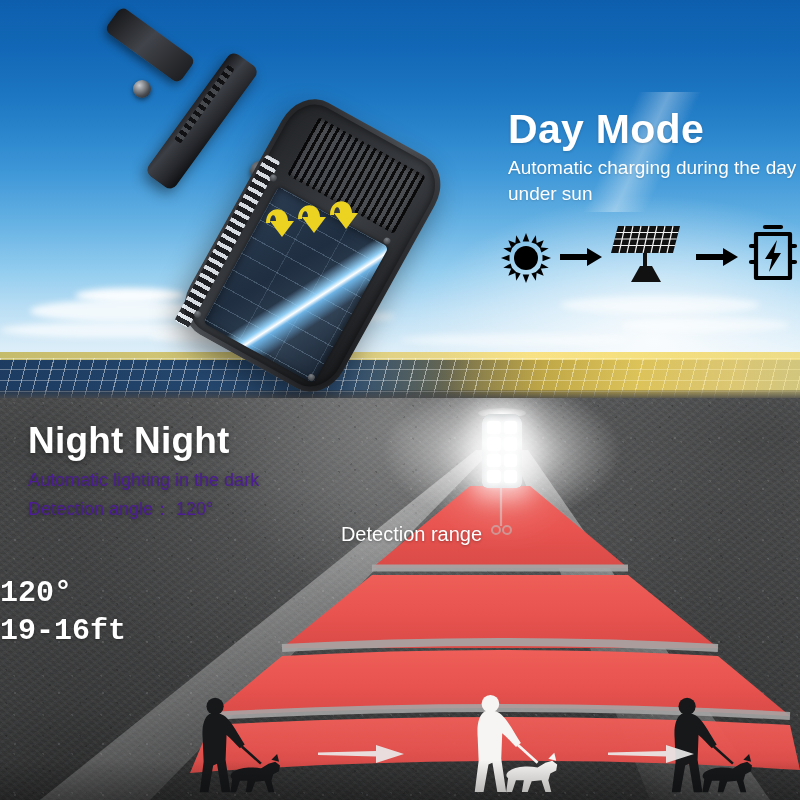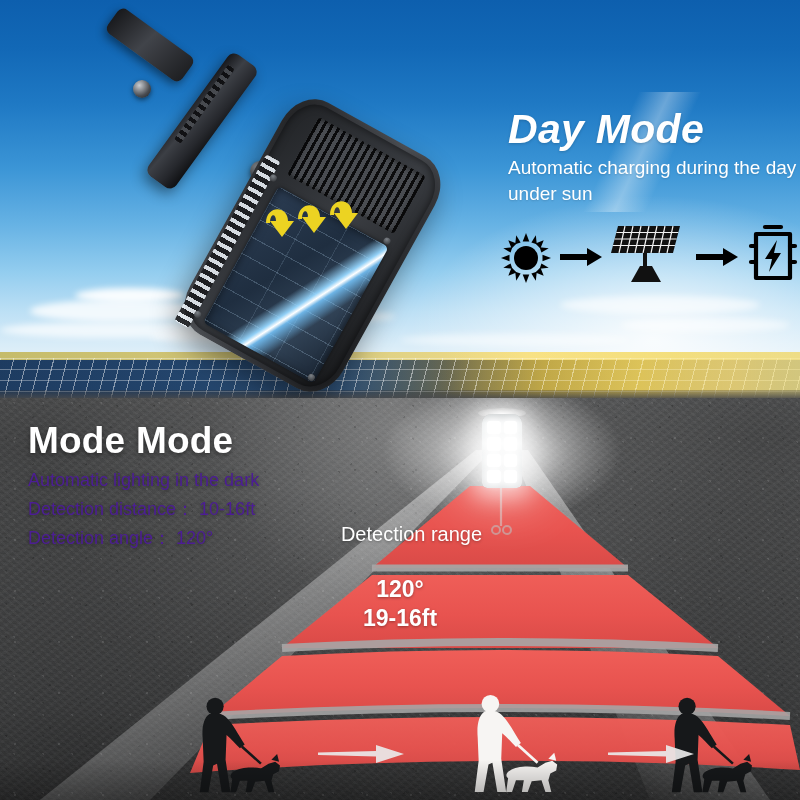--- a/index.html
+++ b/index.html
@@ -79,21 +79,20 @@
   .ground-shadow {
     position:absolute; left:0; bottom:0; width:800px; height:10px;
     background:linear-gradient(to bottom, rgba(40,40,42,.25), #494a4c);
   }
 
   
   .day-title {
     position:absolute; left:508px; top:106px;
     font-size:41px; font-weight:bold; color:#ffffff; letter-spacing:.3px;
     text-shadow:0 1px 3px rgba(0,0,0,.18);
-    font-style:italic;
   }
   .day-sub {
     position:absolute; left:508px; top:155px; width:300px;
     font-size:19px; font-weight:400; line-height:1.38; color:#ffffff;
     text-shadow:0 1px 2px rgba(0,0,0,.14);
   }
 
   
   .flow-row { position:absolute; left:500px; top:218px; width:270px; height:70px; }
   .flow-icon { position:absolute; }
@@ -234,23 +233,24 @@
   
   #cone { position:absolute; left:0; top:0; width:800px; height:402px; }
 
   .cone-label-top {
     position:absolute; left:0; right:16px; top:125px; text-align:center;
     font-size:20px; color:#ffffff; font-weight:400;
     text-shadow:0 1px 3px rgba(0,0,0,.35);
     margin-left:39px;
   }
   .cone-label-mid {
-    position:absolute; left:0; right:0; top:177px; text-align:center;
-    font-size:23px; color:#ffffff; font-weight:bold; line-height:1.25;
+    position:absolute; left:0; right:0; top:177px; 
+    font-size:30px; color:#ffffff; font-weight:bold; line-height:1.25;
     text-shadow:0 1px 3px rgba(0,0,0,.35);
+    font-family:Liberation Mono, monospace;
   }
 
   
   .night-title {
     position:absolute; left:28px; top:22px;
     font-size:37px; font-weight:bold; color:#ffffff; letter-spacing:.2px;
     text-shadow:0 2px 5px rgba(0,0,0,.45);
   }
   .night-lines {
     position:absolute; left:28px; top:68px; width:360px;
@@ -476,24 +476,23 @@
         <div class="led-cell"></div>
         <div class="led-cell"></div>
         <div class="led-cell"></div>
         <div class="led-cell"></div>
         <div class="led-cell"></div>
         <div class="led-cell"></div>
         <div class="led-cell"></div>
       </div>
     </div>
 
-    <h1 class="night-title">Mode Mode</h1>
+    <h1 class="night-title">Night Night</h1>
     <div class="night-lines">
       <div>Automatic lighting in the dark</div>
-      <div>Detection distance： 10-16ft</div>
       <div>Detection angle： 120°</div>
     </div>
 
     <svg class="figure fig-left" viewBox="0 0 120 110" height="105">
       <g fill="#16181a">
 
         <circle cx="36" cy="14" r="9"></circle>
         <path d="M30 22 C24 26, 22 36, 23 48 L24 72 L20 104 L29 104 L34 76 L38 74 L43 104 L52 104 L47 70 L48 44 C53 48, 58 54, 62 58 L67 54 C61 45, 54 31, 47 25 C43 21, 35 20, 30 22 Z"></path>
 
         <path d="M64 56 L84 74" stroke="#16181a" stroke-width="2.6" fill="none"></path>

